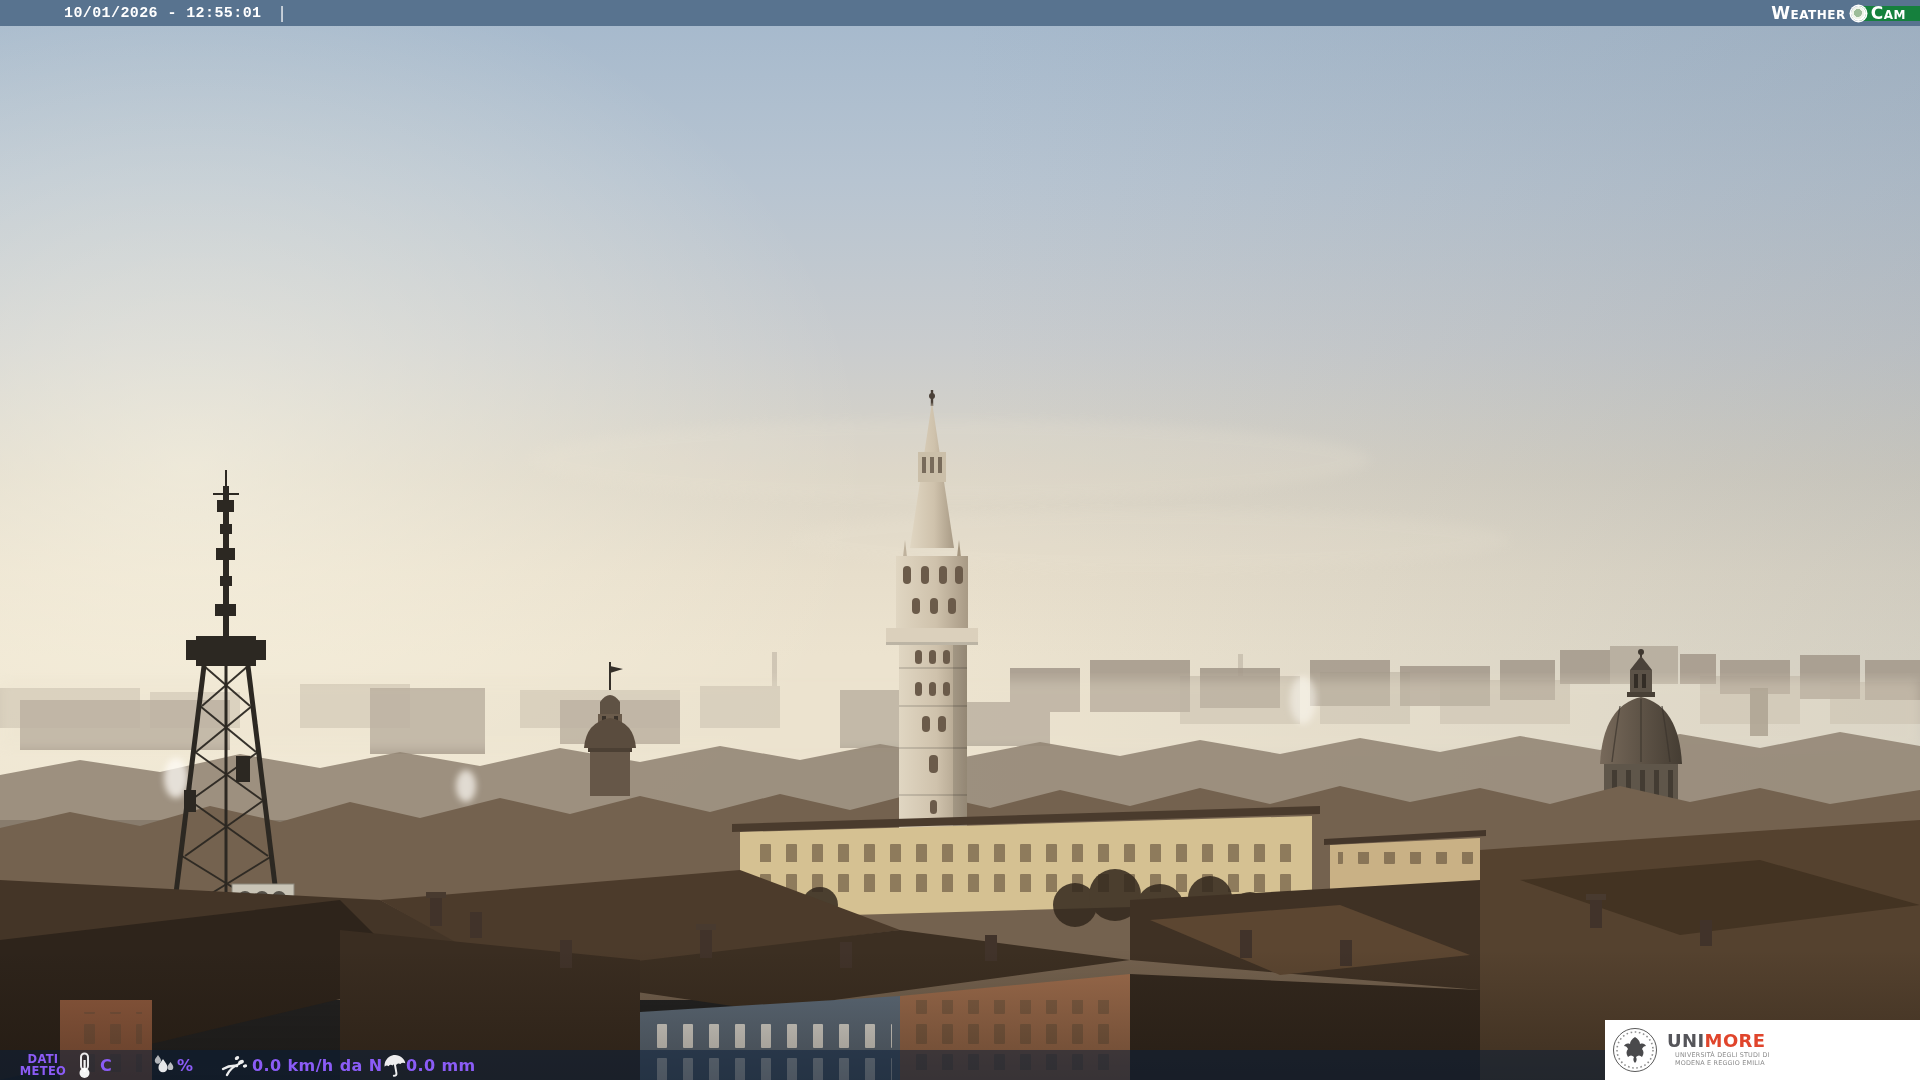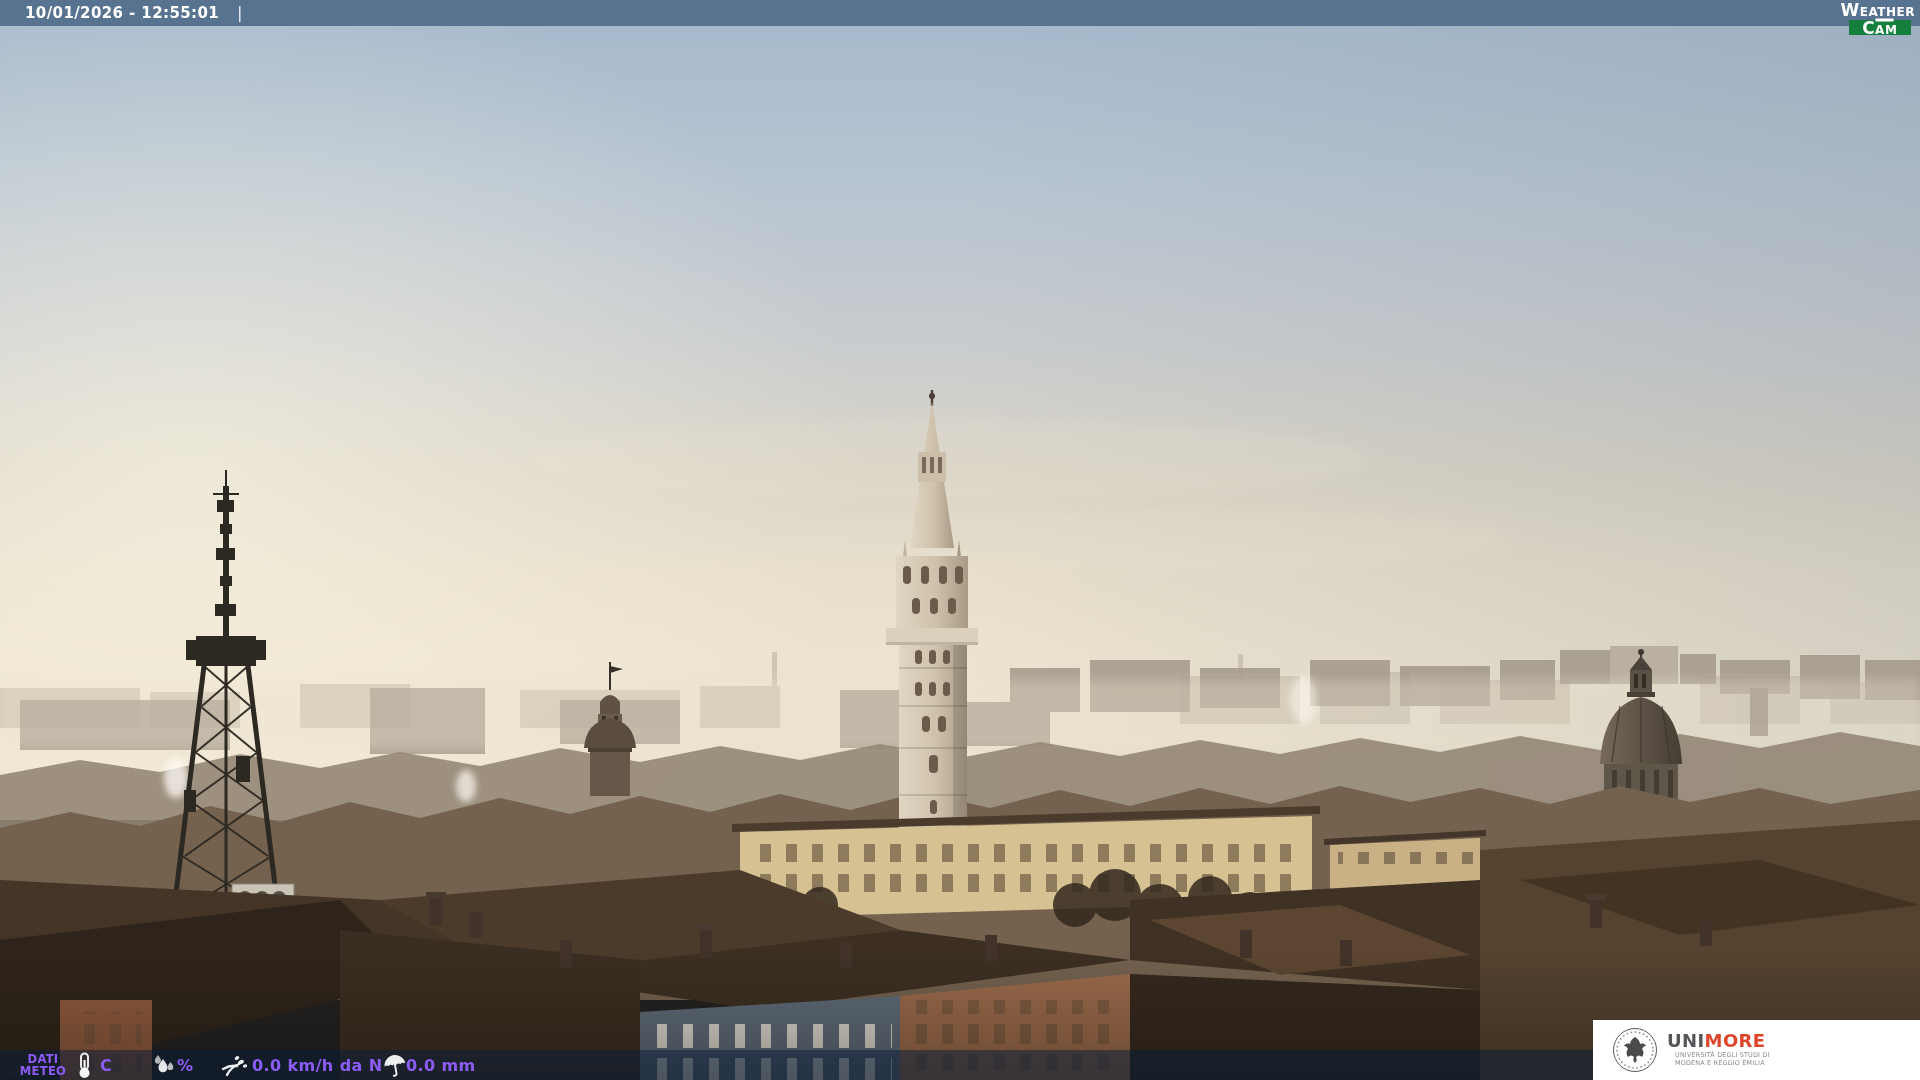--- a/index.html
+++ b/index.html
@@ -4,44 +4,44 @@
 <style>
   html,body{margin:0;padding:0;background:#222;}
   .screen{position:relative;width:1920px;height:1080px;overflow:hidden;
           font-family:"DejaVu Sans","Liberation Sans",sans-serif;}
   .scene{position:absolute;left:0;top:0;width:1920px;height:1080px;display:block;}
 
   
   .topbar{position:absolute;left:0;top:0;right:0;height:26px;background:#58738f;
           display:flex;align-items:center;color:#fff;font-weight:700;font-size:15px;
           letter-spacing:.4px;z-index:10;}
-  .topbar .timestamp{margin-left:25px;white-space:nowrap;}
+  .topbar .timestamp{margin-left:64px;white-space:nowrap;font-family:Liberation Mono, monospace;}
   .topbar .sep{margin:0 18px;font-weight:400;opacity:.95;}
   .topbar .cam-title{white-space:nowrap;}
   .topbar .spacer{flex:1;}
-  .brand{display:flex;align-items:center;height:26px;flex-direction:column;}
+  .brand{display:flex;align-items:center;height:26px;}
   .brand-weather{font-variant:small-caps;font-size:17px;letter-spacing:.5px;margin-right:5px;}
   .lens{width:15px;height:15px;border-radius:50%;z-index:2;margin-right:-8px;
         background:radial-gradient(circle at 46% 46%, #9dbd9a 0 34%, #eef4ea 35% 55%, #ffffff 56% 100%);
         box-shadow:0 0 0 1.5px #ffffff;}
   .brand-cam{background:#15803d;height:15px;display:flex;align-items:center;
              padding:0 14px 0 13px;font-variant:small-caps;font-size:17px;letter-spacing:.5px;}
 
   
   .bottombar{position:absolute;left:0;right:0;bottom:0;height:30px;
              background:rgba(10,31,58,.52);color:#8b5cf6;z-index:10;}
   .bottombar .abs{position:absolute;top:0;height:30px;display:flex;align-items:center;}
   .dati{left:14px;width:58px;flex-direction:column;justify-content:center;
         font-size:11.5px;line-height:12px;font-weight:700;text-align:center;letter-spacing:.3px;}
   .bval{font-size:16px;font-weight:700;letter-spacing:.4px;white-space:nowrap;}
   .icon-svg{display:block;}
 
   
   .logobox{position:absolute;right:0;bottom:0;width:315px;height:60px;background:#fff;
-           z-index:12;display:flex;align-items:center;padding-left:12px;}
+           z-index:12;display:flex;align-items:center;}
   .seal{margin-left:7px;flex:0 0 auto;}
   .unicol{margin-left:9px;flex:0 0 auto;}
   .uniword{font-size:18px;font-weight:700;letter-spacing:.4px;line-height:18px;}
   .uni-gray{color:#55555a;} .uni-red{color:#e0452c;}
   .unisub{font-size:6.4px;line-height:7.6px;color:#8a8a8a;letter-spacing:.2px;margin-top:2px;
           font-weight:400;margin-left:8px;}
   .orgcol{margin-left:11px;font-size:15.5px;line-height:20px;color:#8f8f8f;letter-spacing:.2px;}
 </style>
 </head>
 <body>

